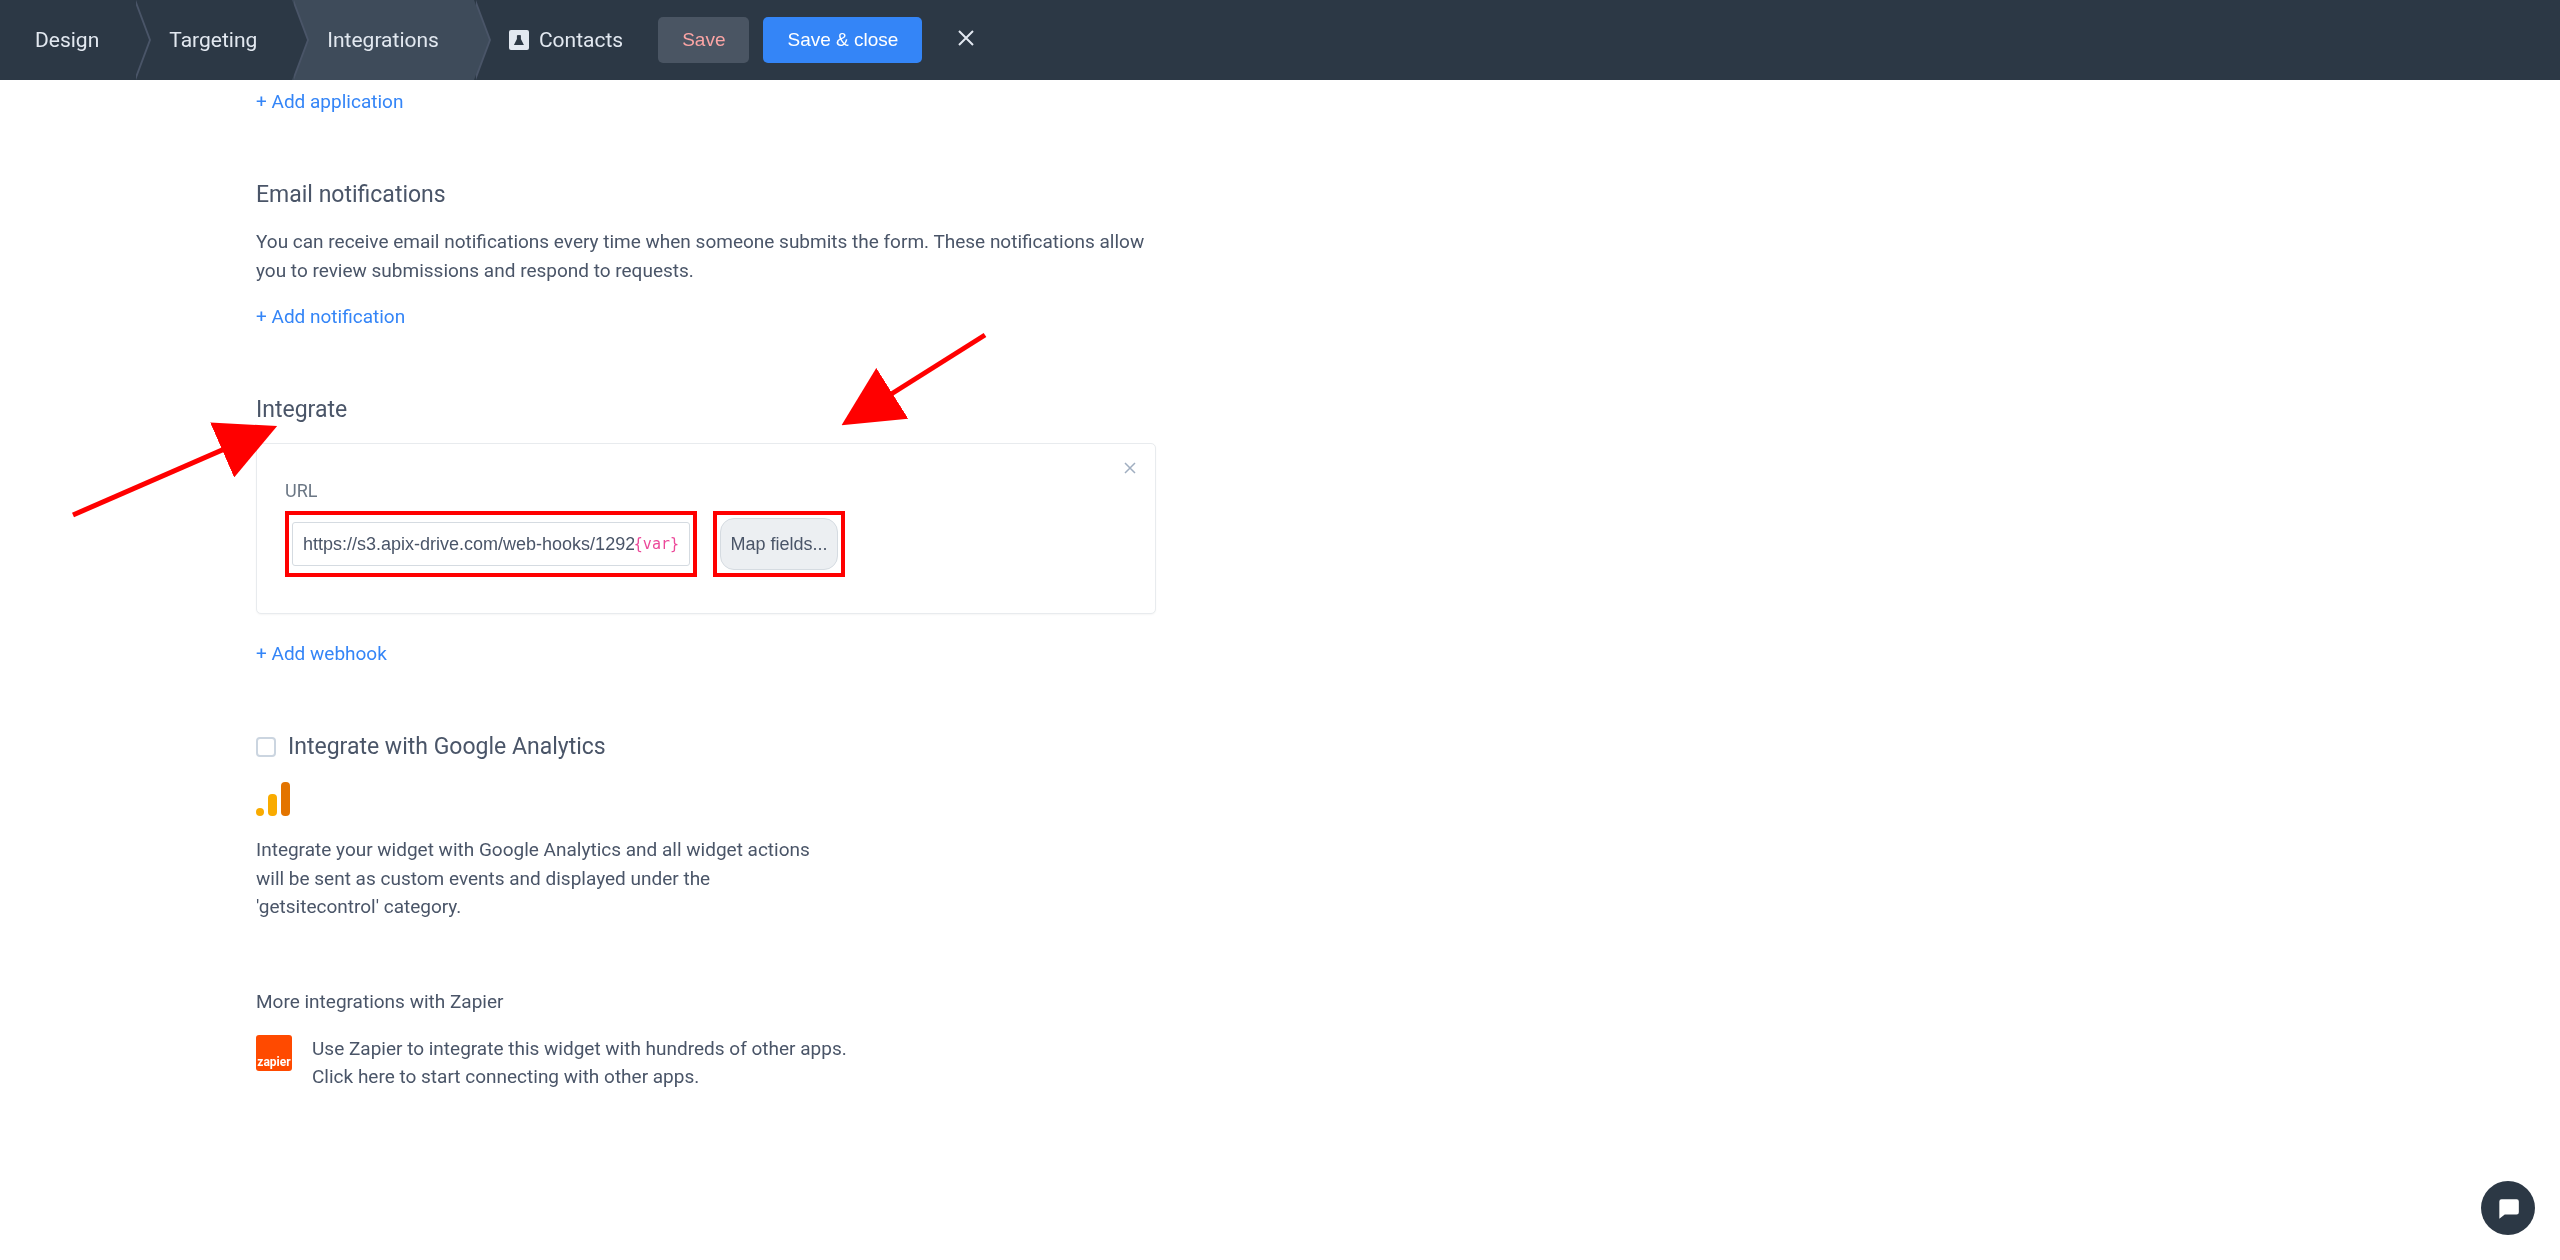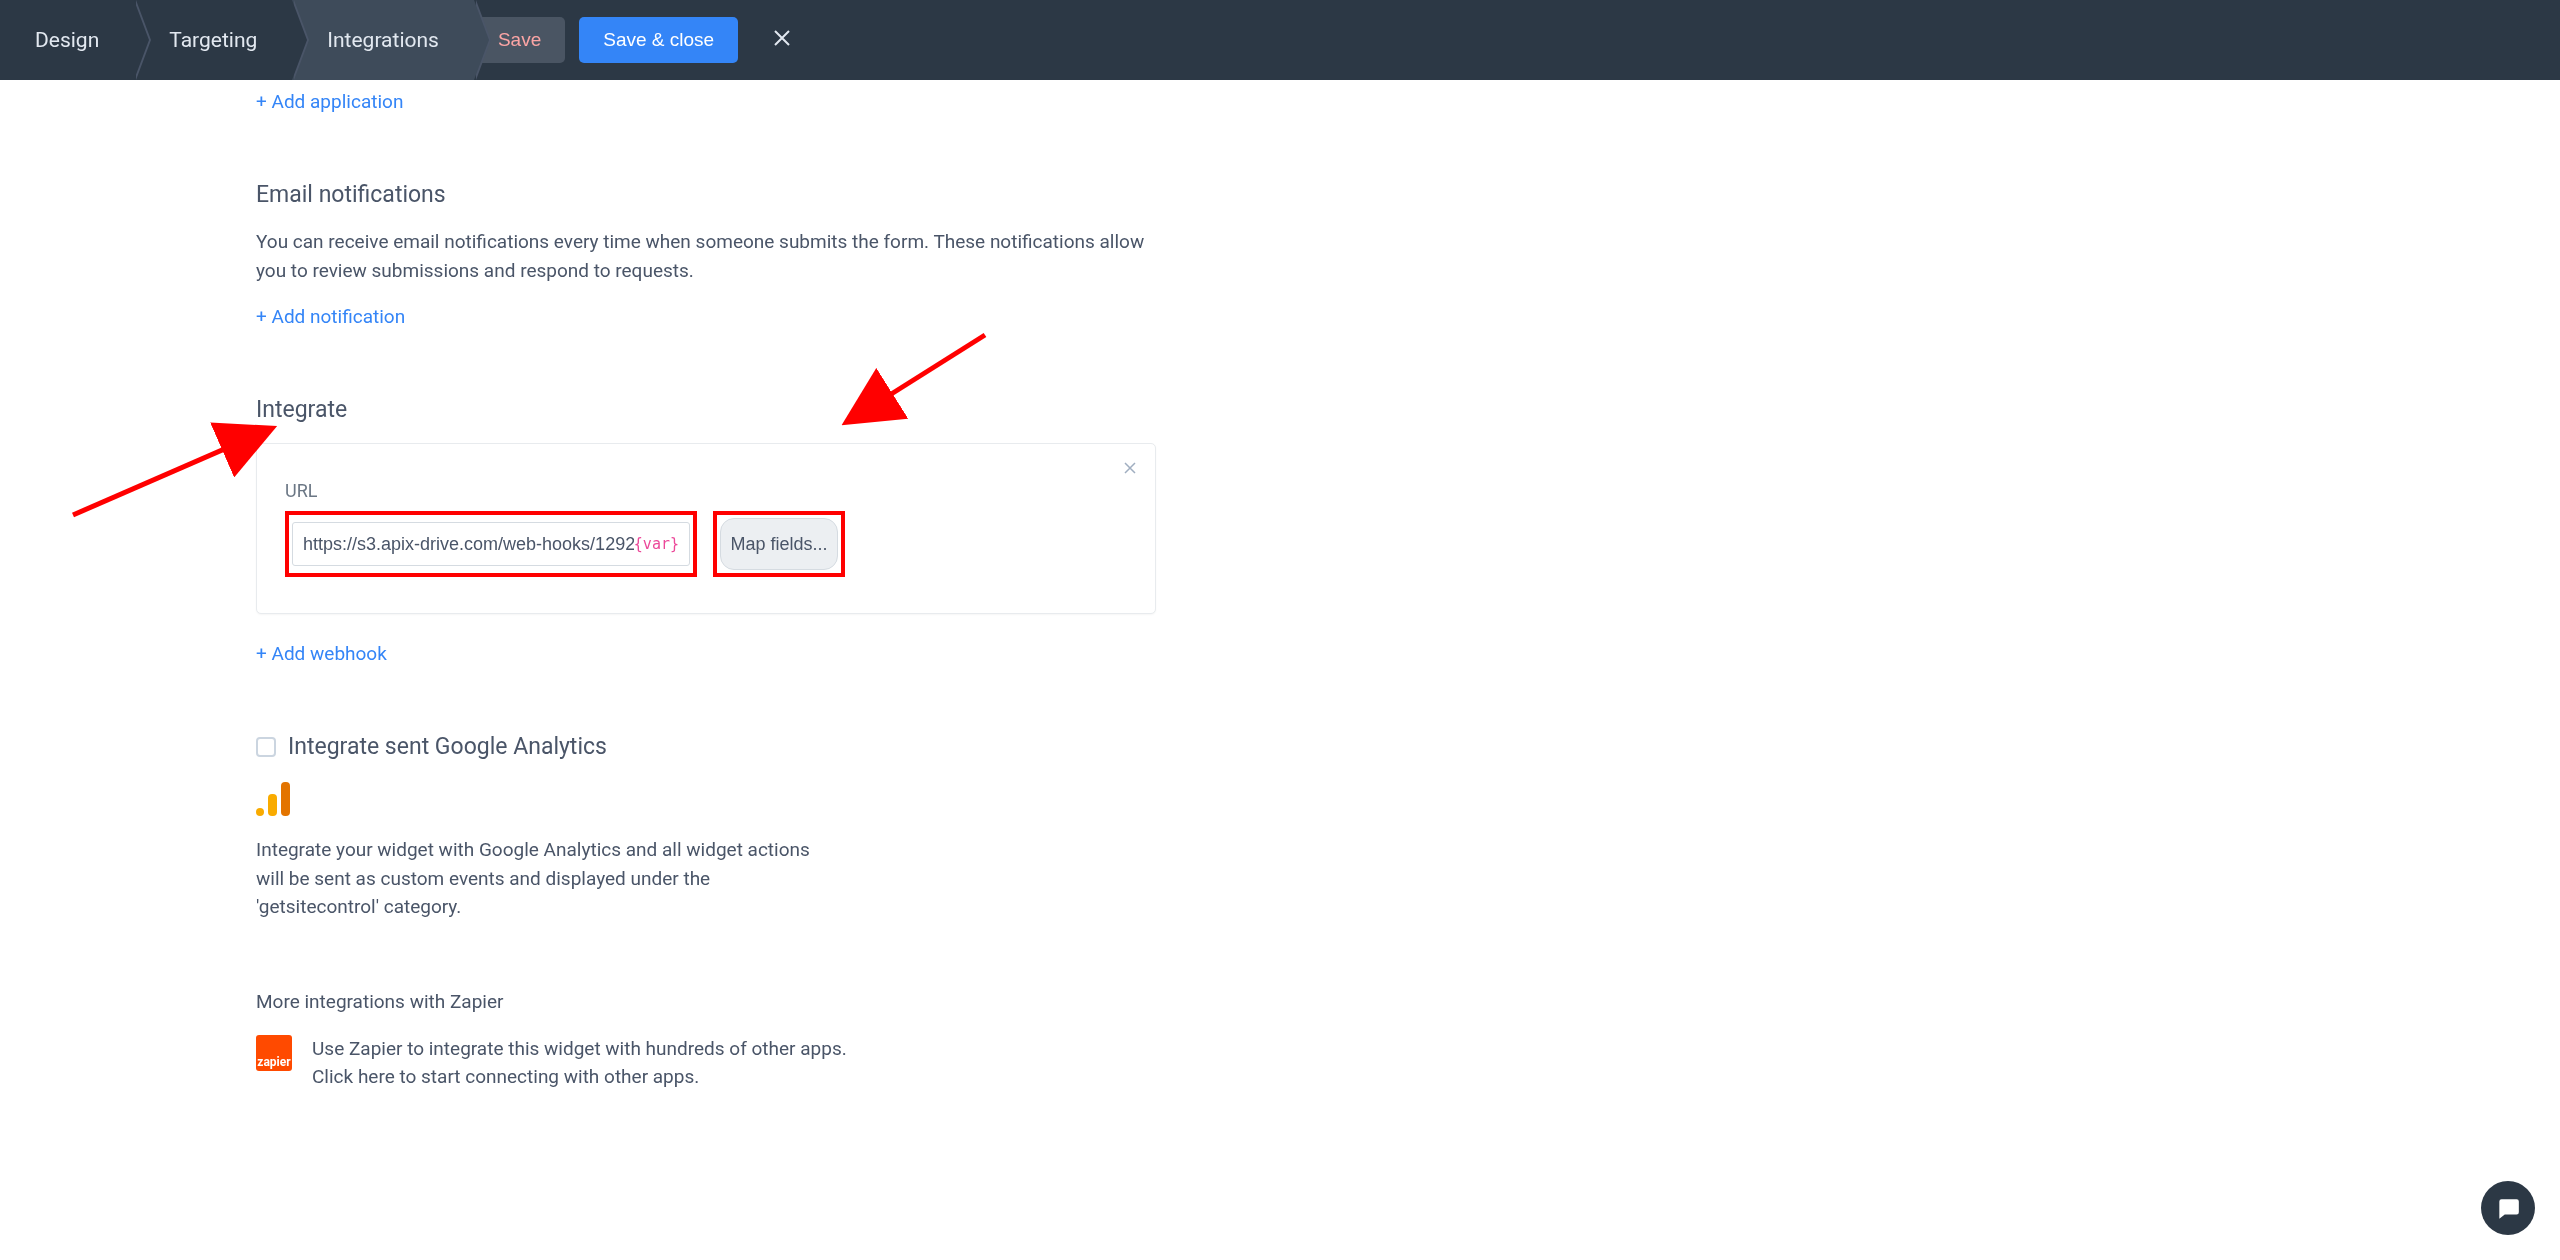--- a/index.html
+++ b/index.html
@@ -299,20 +299,24 @@
     </div>
     <div class="tab">
       <span>Targeting</span>
       <div class="tab-chevron-bg"></div>
         <div class="tab-chevron"></div>
     </div>
     <div class="tab active">
       <span>Integrations</span>
       <div class="tab-chevron-bg"></div>
         <div class="tab-chevron"></div>
+    </div>
+    <div class="tab">
+      <span class="contact-icon"></span>
+      <span>Contacts</span>
     </div>
   </div>
   <div class="header-actions">
     <button class="btn btn-save">Save</button>
     <button class="btn btn-primary">Save &amp; close</button>
     <button class="close-btn">
       <svg width="20" height="20" viewBox="0 0 20 20">
           <path d="M3 3 L17 17 M17 3 L3 17" stroke="#e2e8f0" stroke-width="2" fill="none"></path>
         </svg>
     </button>
@@ -343,21 +347,21 @@
       </div>
       <div class="map-wrap">
         <button class="map-button">Map fields...</button>
       </div>
     </div>
   </div>
   <a class="link">+ Add webhook</a>
 
   <div class="ga-row">
     <div class="checkbox"></div>
-    <span class="ga-title">Integrate sent Google Analytics</span>
+    <span class="ga-title">Integrate with Google Analytics</span>
   </div>
   <div class="ga-desc-row">
     <div class="ga-icon">
       <div class="ga-bar1"></div>
         <div class="ga-bar2"></div>
         <div class="ga-bar3"></div>
     </div>
     <p class="section-desc" style="margin:0;max-width:560px;">Integrate your widget with Google Analytics and all widget actions will be sent as custom events and displayed under the 'getsitecontrol' category.</p>
   </div>
 

